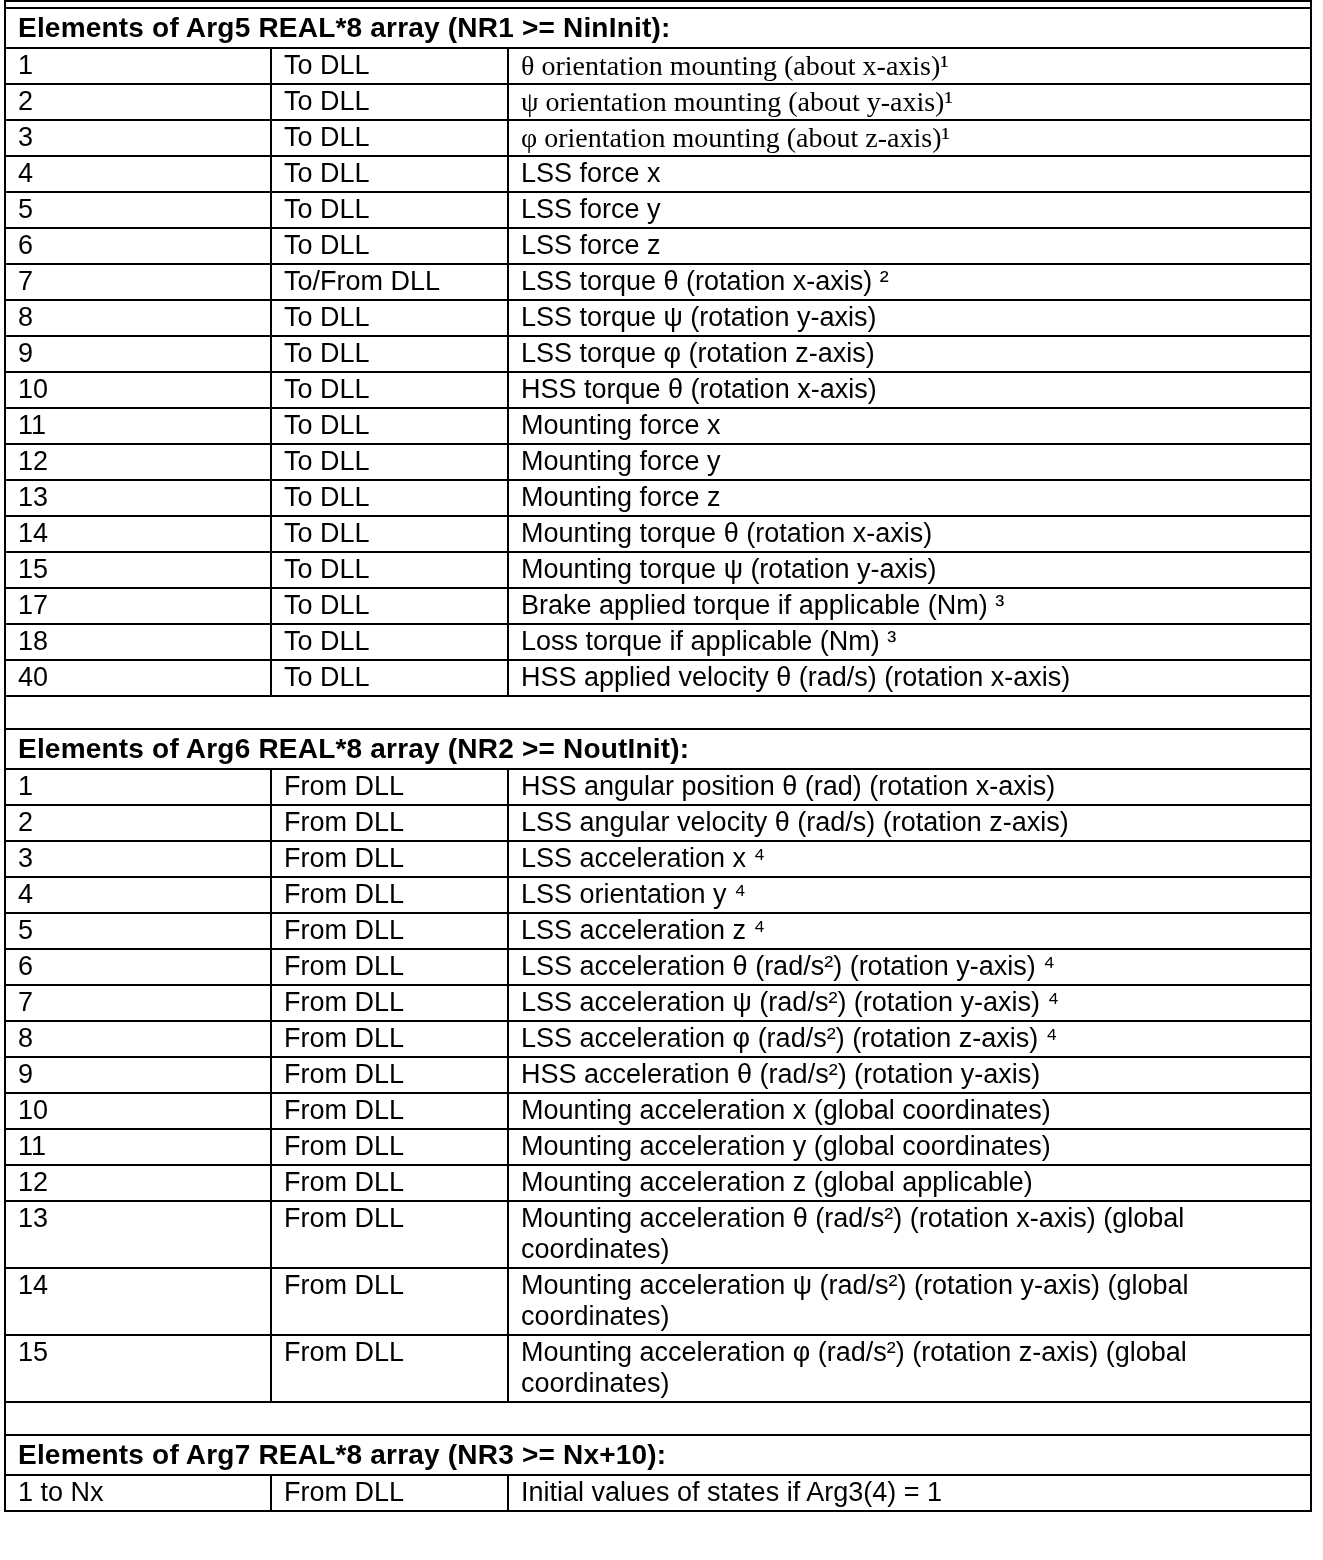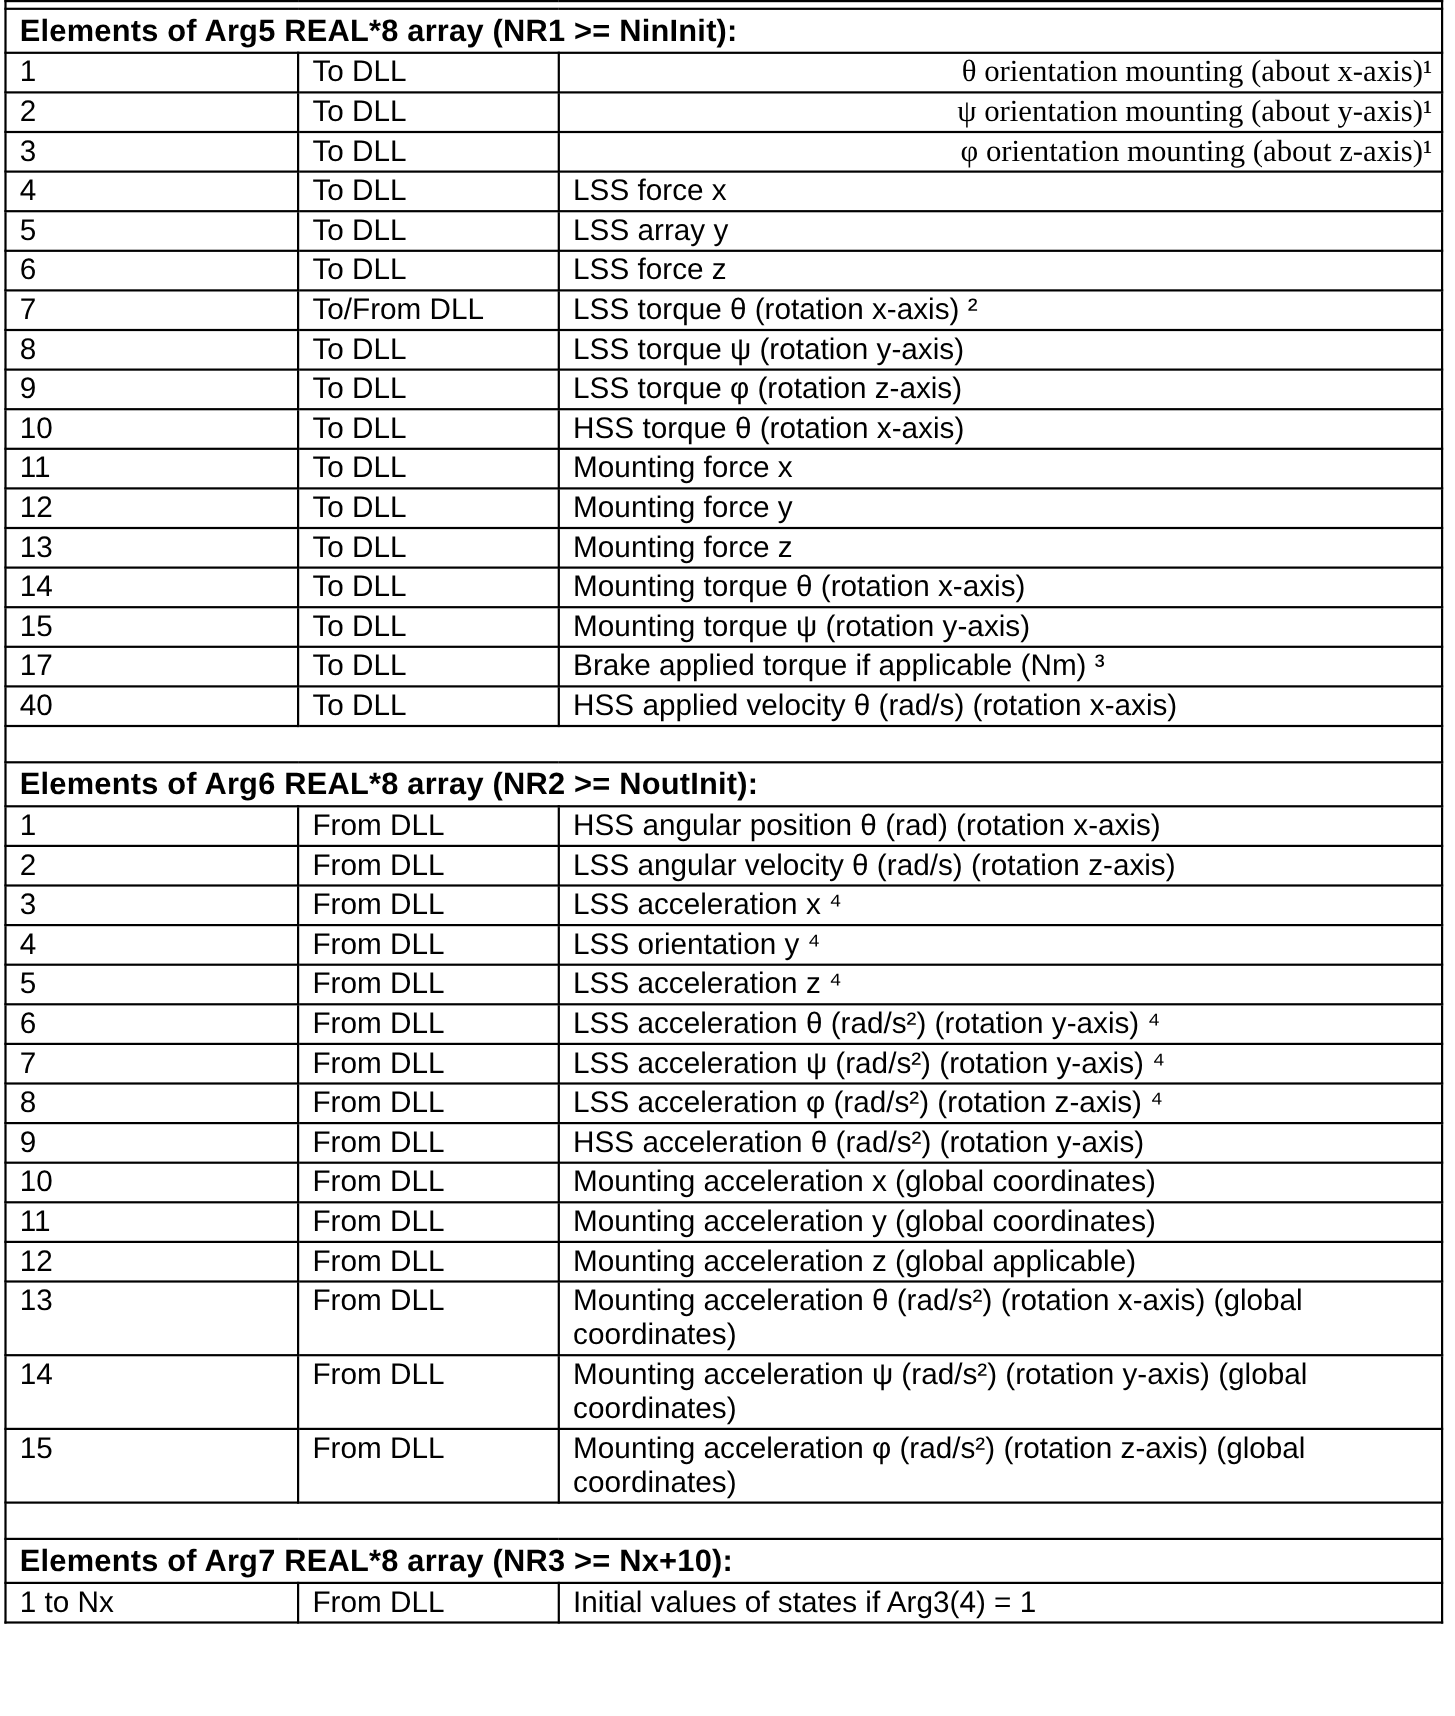--- a/index.html
+++ b/index.html
@@ -43,21 +43,20 @@
     height: 31px;
     padding: 0;
   }
   tr.top-sep td {
     height: 5px;
     padding: 0;
   }
   tr.serif td.c3 {
     font-family: "Liberation Serif", "DejaVu Serif", serif;
     font-size: 28px;
-    text-align: right;
   }
 </style>
 </head>
 <body>
 
 <div class="doc">
   <table class="arg-table">
     <colgroup>
       <col class="c1">
         <col class="c2">
@@ -97,21 +96,21 @@
 
         <tr>
           <td class="c1">4</td>
           <td class="c2">To DLL</td>
           <td class="c3">LSS force x</td>
         </tr>
 
         <tr>
           <td class="c1">5</td>
           <td class="c2">To DLL</td>
-          <td class="c3">LSS array y</td>
+          <td class="c3">LSS force y</td>
         </tr>
 
         <tr>
           <td class="c1">6</td>
           <td class="c2">To DLL</td>
           <td class="c3">LSS force z</td>
         </tr>
 
         <tr>
           <td class="c1">7</td>
@@ -167,20 +166,25 @@
           <td class="c3">Mounting torque ψ (rotation y-axis)</td>
         </tr>
 
 
         <tr>
           <td class="c1">17</td>
           <td class="c2">To DLL</td>
           <td class="c3">Brake applied torque if applicable (Nm) ³</td>
         </tr>
 
+        <tr>
+          <td class="c1">18</td>
+          <td class="c2">To DLL</td>
+          <td class="c3">Loss torque if applicable (Nm) ³</td>
+        </tr>
 
 
         <tr>
           <td class="c1">40</td>
           <td class="c2">To DLL</td>
           <td class="c3">HSS applied velocity θ (rad/s) (rotation x-axis)</td>
         </tr>
       </tbody>
 
     <tbody>

